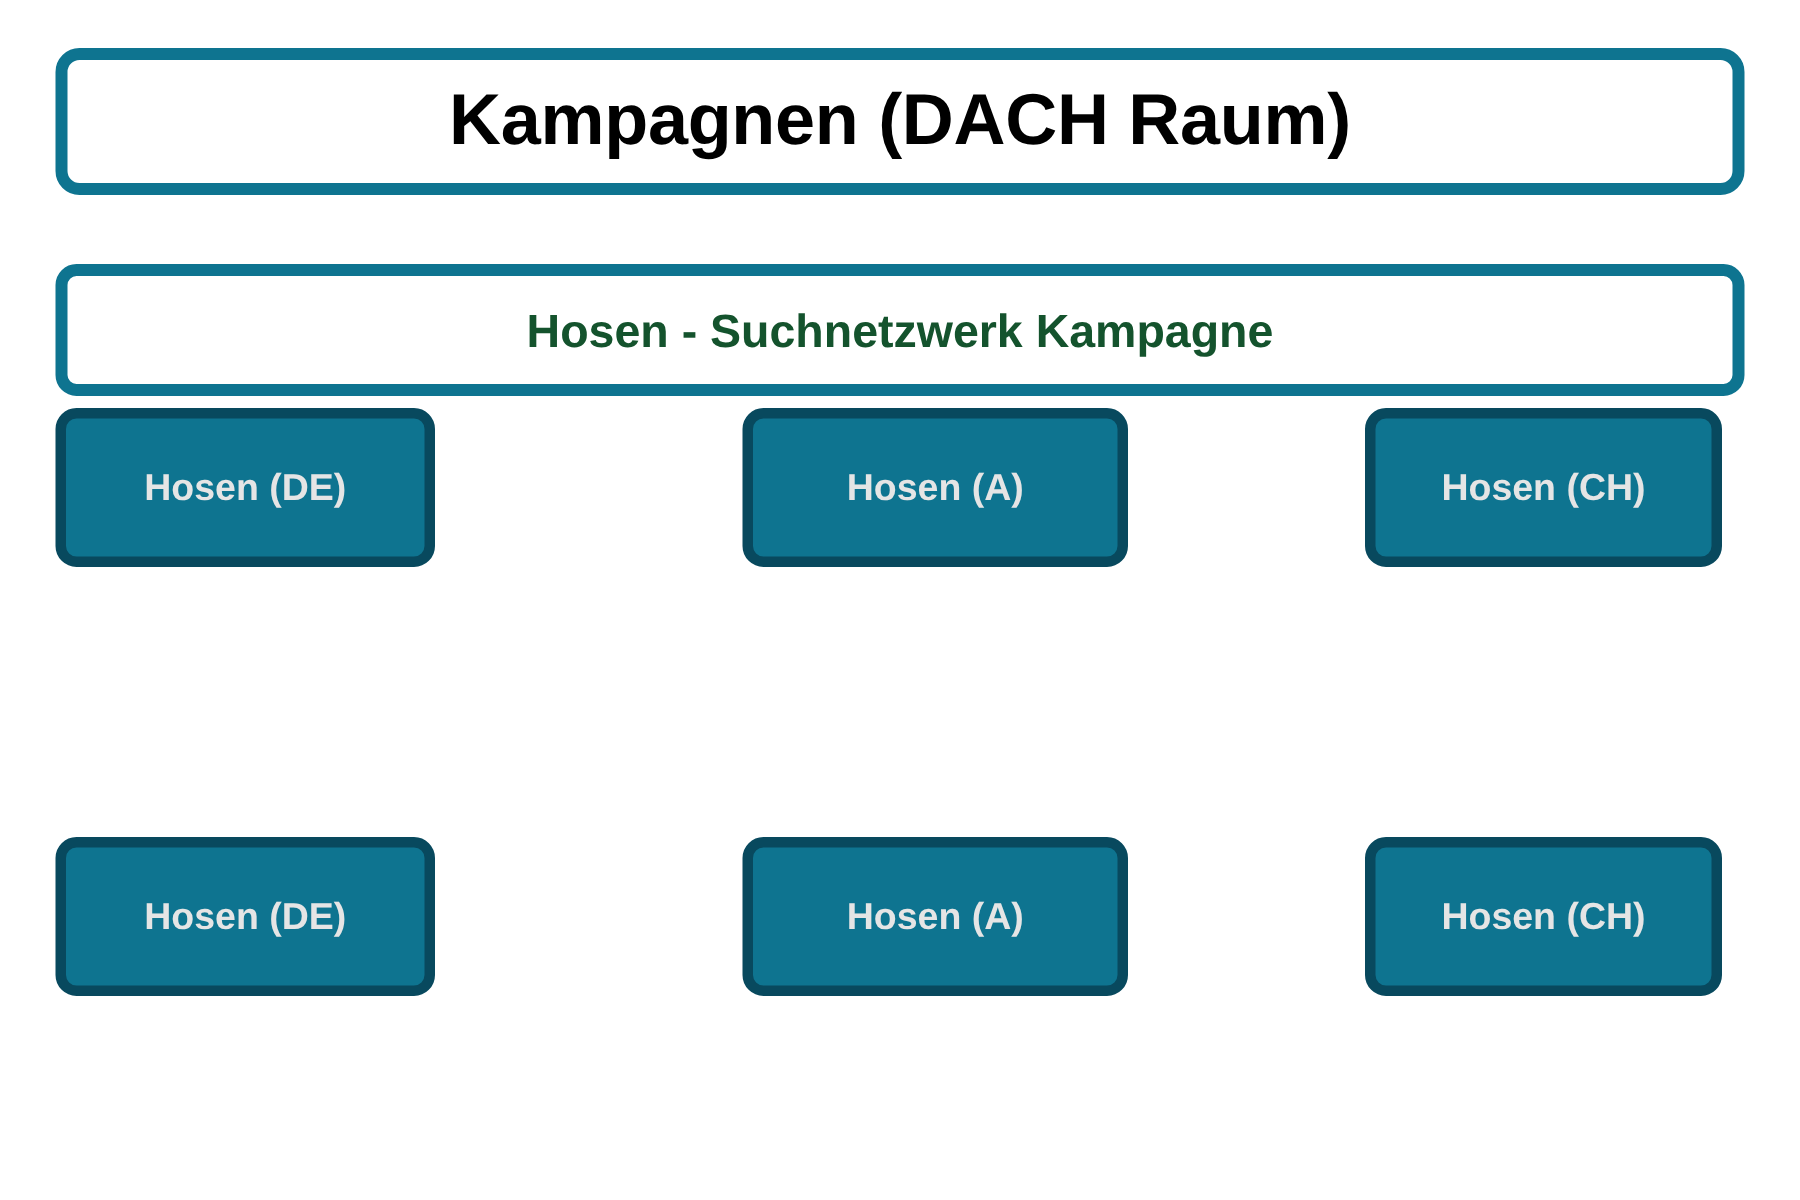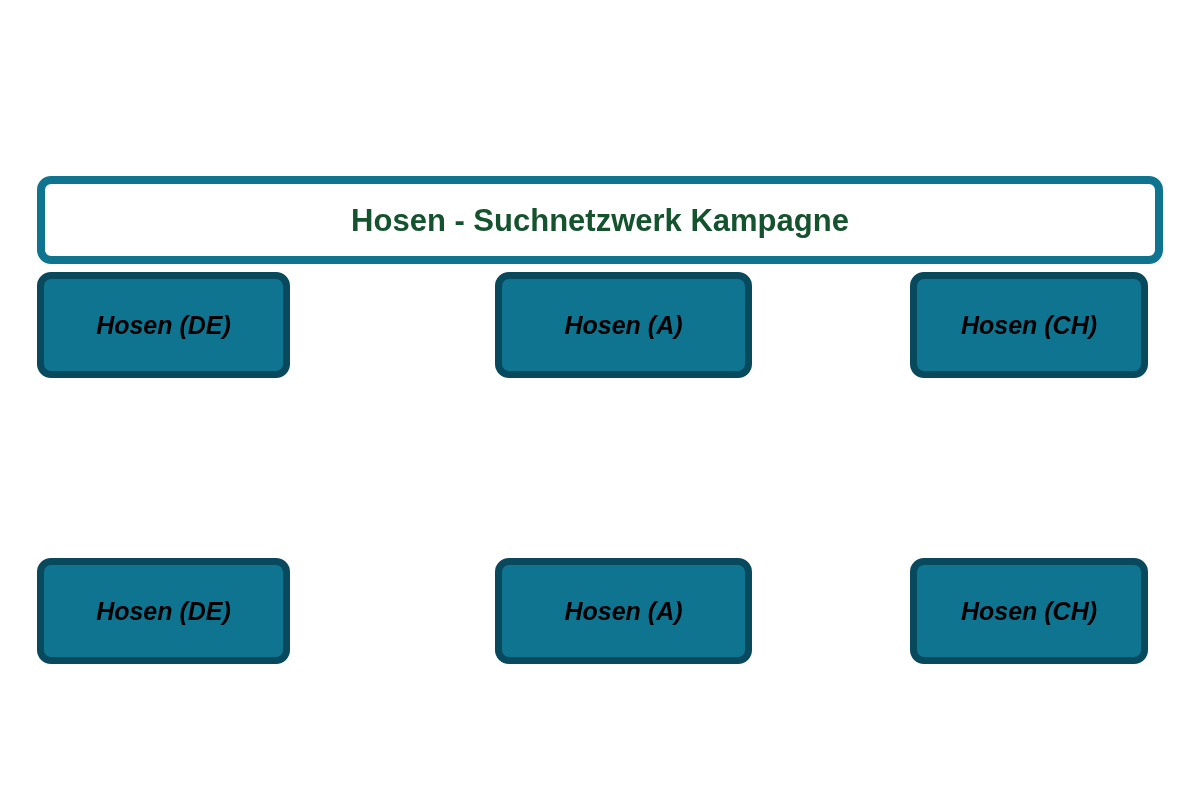--- a/index.html
+++ b/index.html
@@ -80,40 +80,42 @@
     border-radius: 14px;
     display: flex;
     align-items: center;
     justify-content: center;
     z-index: 2;
   }
 
   .filled-box-text {
     font-size: 25px;
     font-weight: bold;
-    color: #000000;
+    color: #e5e5e5;
     line-height: 1;
     white-space: nowrap;
-    font-style: italic;
   }
 
   
   .col-de { left: 37px;  width: 253px; }
   .col-a  { left: 495px; width: 257px; }
   .col-ch { left: 910px; width: 238px; }
 
   
   .row-1 { top: 272px; height: 106px; }
   .row-2 { top: 558px; height: 106px; }
 </style>
 </head>
 <body>
 
 <div id="diagram-canvas">
 
+  <div class="outline-box title-box">
+    <span class="title-text">Kampagnen (DACH Raum)</span>
+  </div>
 
   <div class="outline-box campaign-header">
     <span class="campaign-header-text">Hosen - Suchnetzwerk Kampagne</span>
   </div>
 
   <div class="filled-box col-de row-1">
     <span class="filled-box-text">Hosen (DE)</span>
   </div>
 
   <div class="filled-box col-a row-1">

